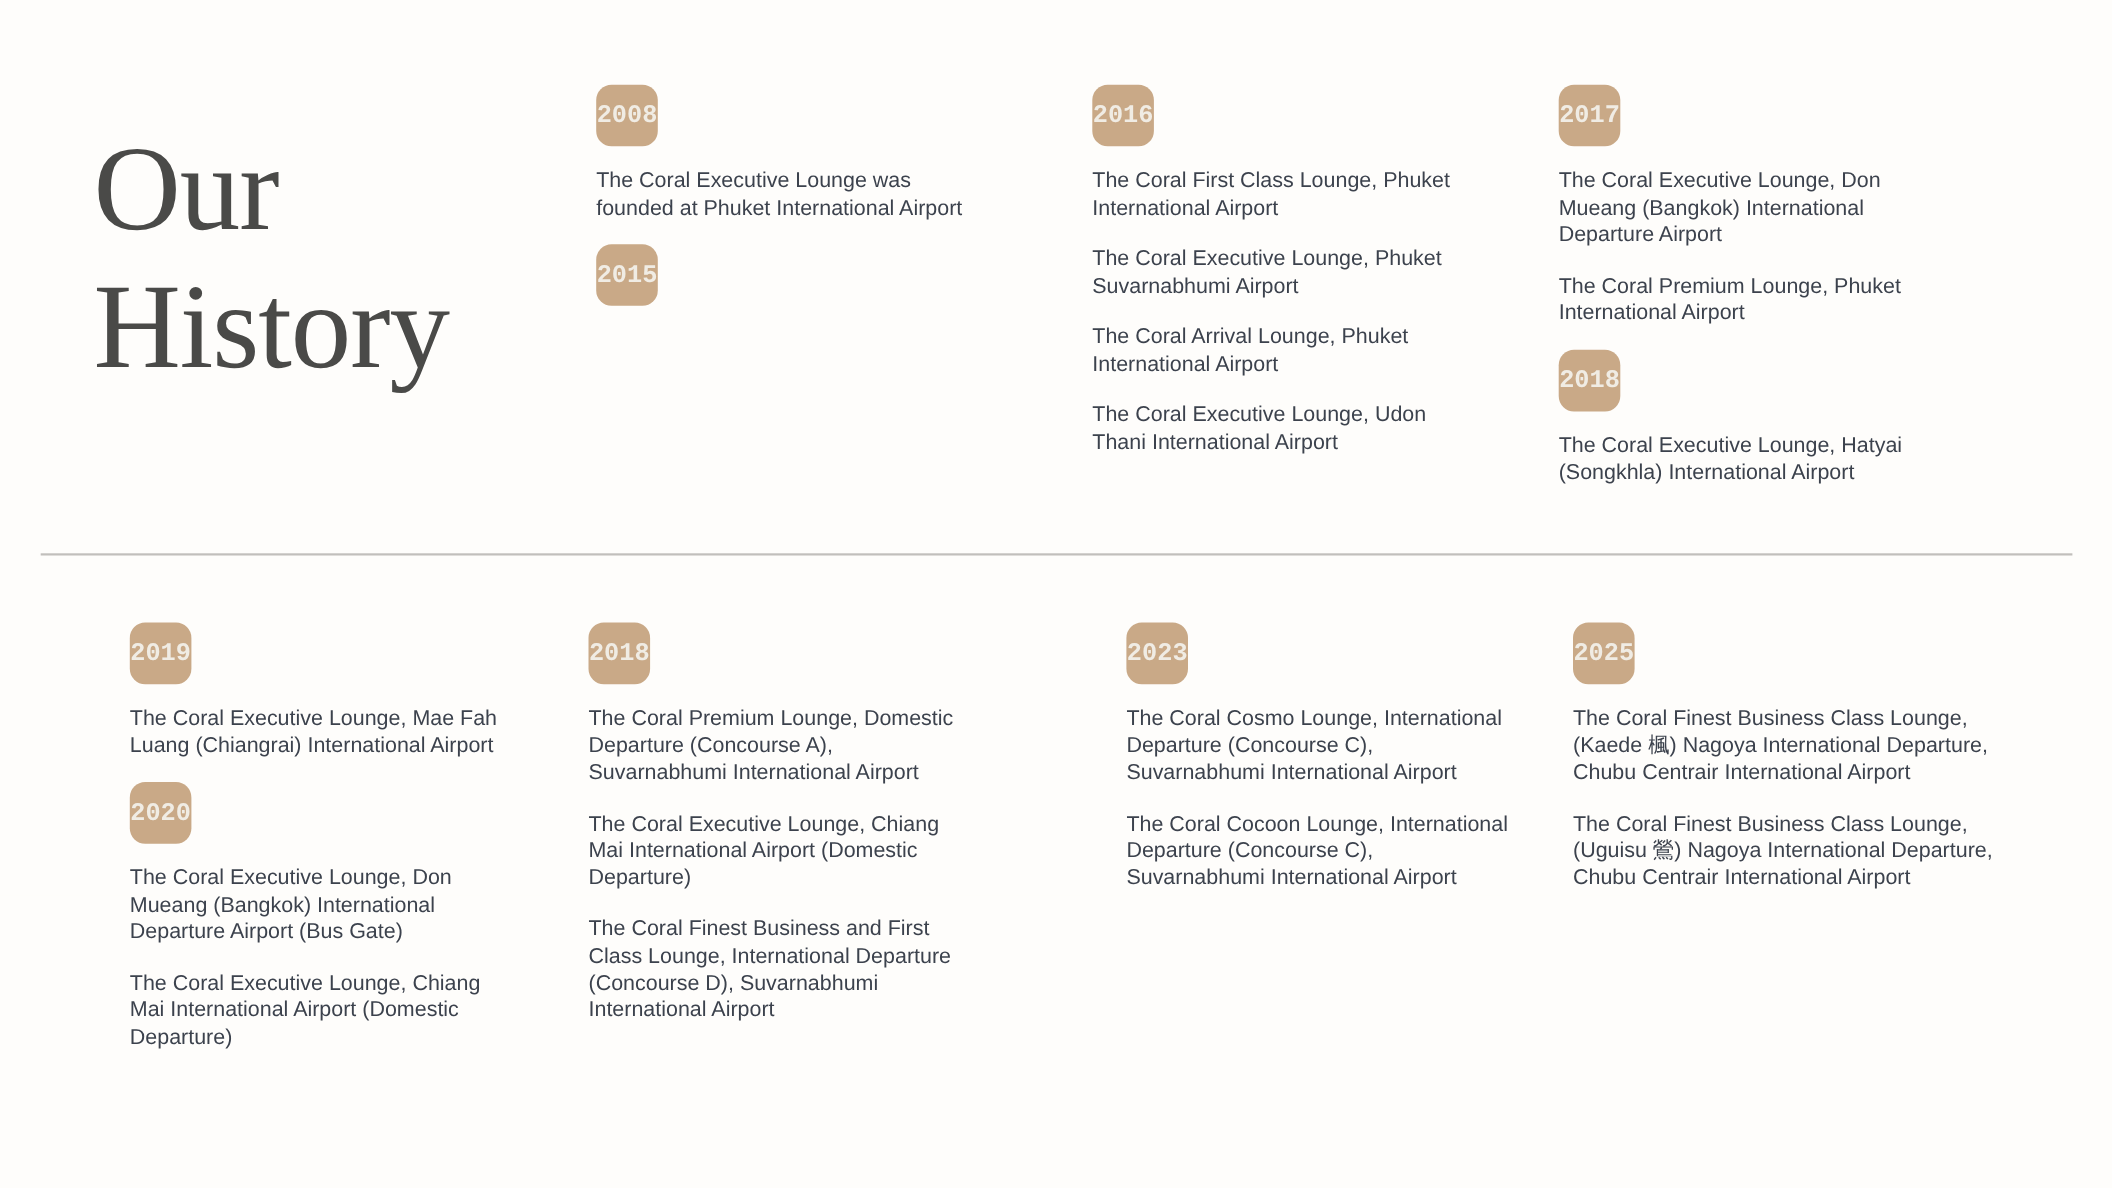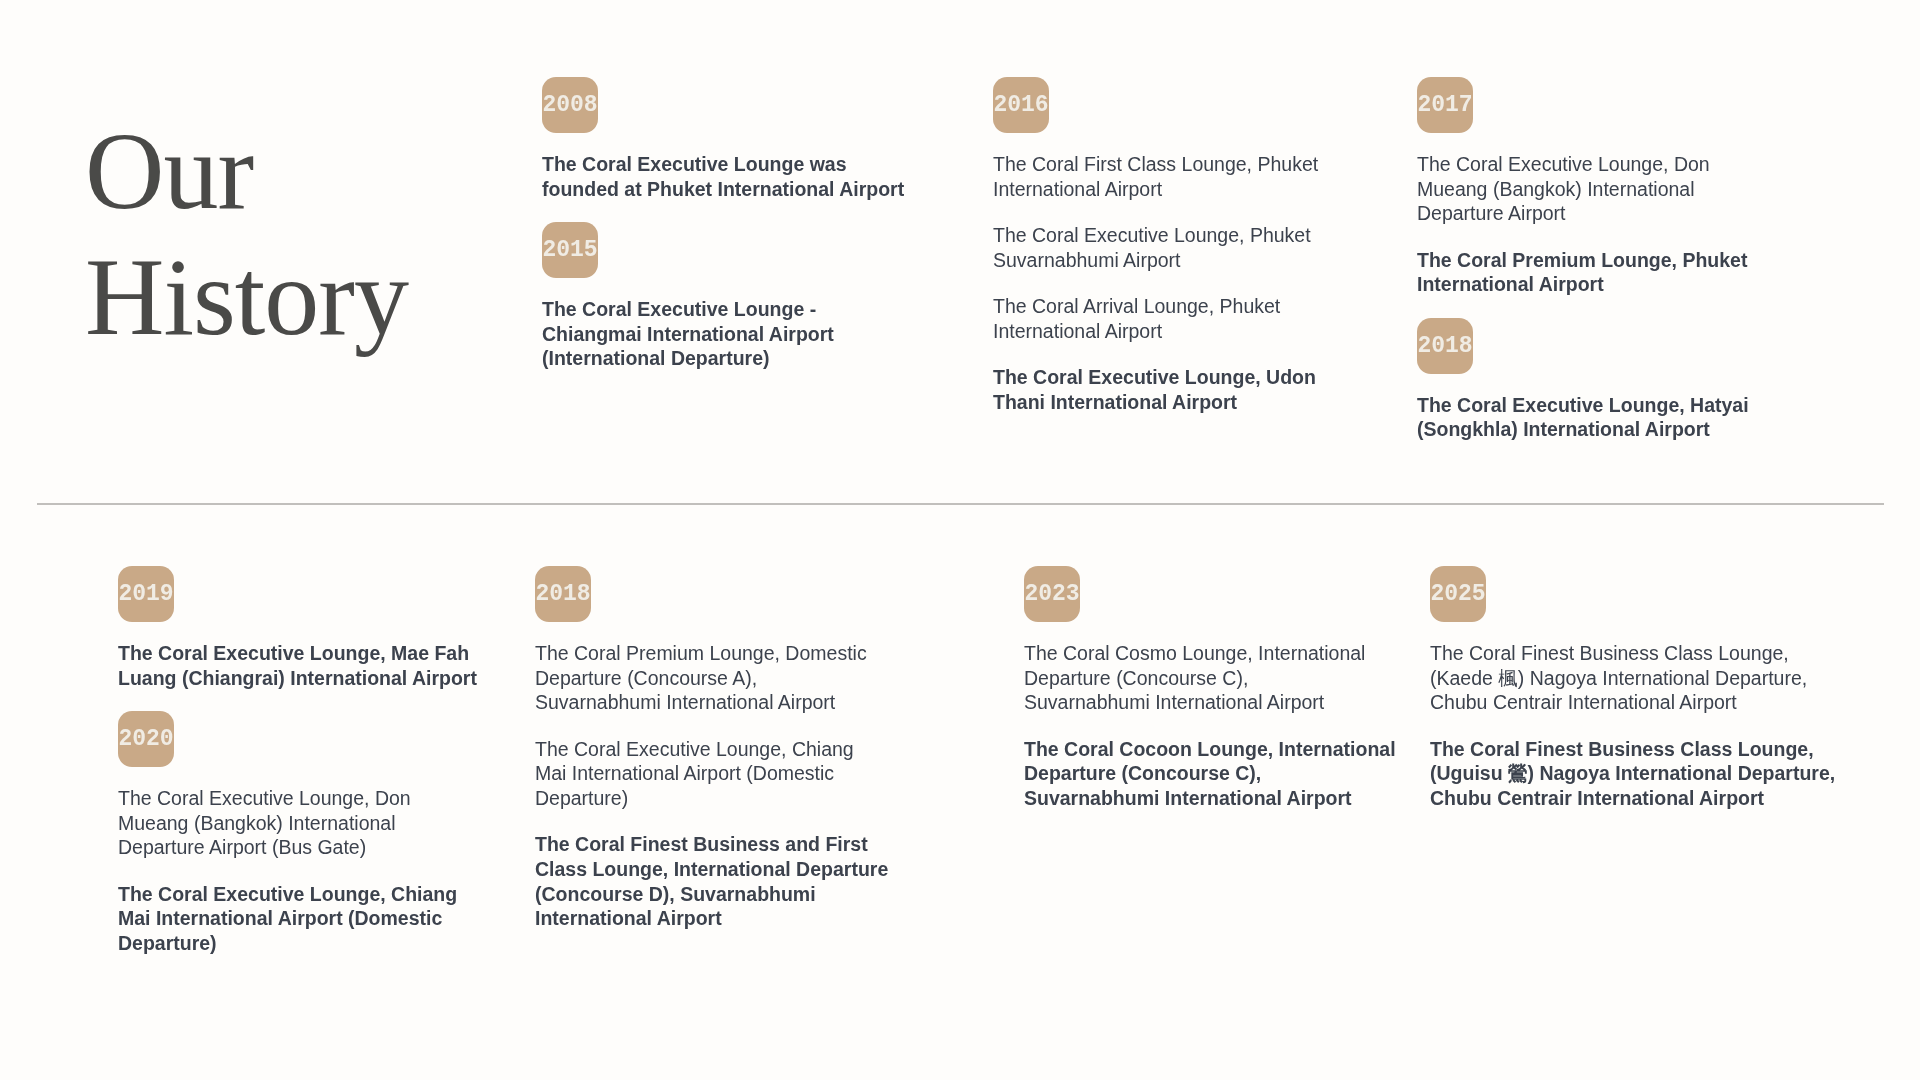--- a/index.html
+++ b/index.html
@@ -59,21 +59,21 @@
     font-family:Liberation Mono, monospace;
   }
 
   .entry{
     font-size:19.5px;
     line-height:1.26;
     white-space:pre-line;
     margin-bottom:22px;
     color:var(--text);
   }
-  .entry:last-child{margin-bottom:0;font-weight:bold;}
+  .entry:last-child{margin-bottom:0;}
 </style>
 </head>
 <body>
 
 <div class="page">
   <h1 class="title">
     <span>Our</span>
     <span>History</span>
   </h1>
 
@@ -81,23 +81,20 @@
 
   <div id="timeline-root">
       <div class="col r1 c1">
         <div class="group">
           <div class="year-badge">2008</div>
           <p class="entry">The Coral Executive Lounge was
 founded at Phuket International Airport</p>
         </div>
         <div class="group">
           <div class="year-badge">2015</div>
-          <p class="entry">The Coral Executive Lounge -
-Chiangmai International Airport
-(International Departure)</p>
         </div>
       </div>
       <div class="col r1 c2">
         <div class="group">
           <div class="year-badge">2016</div>
           <p class="entry">The Coral First Class Lounge, Phuket
 International Airport</p>
           <p class="entry">The Coral Executive Lounge, Phuket
 Suvarnabhumi Airport</p>
           <p class="entry">The Coral Arrival Lounge, Phuket

